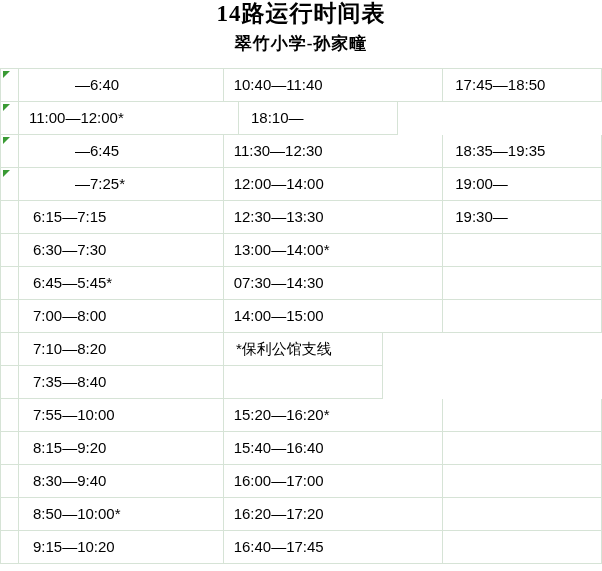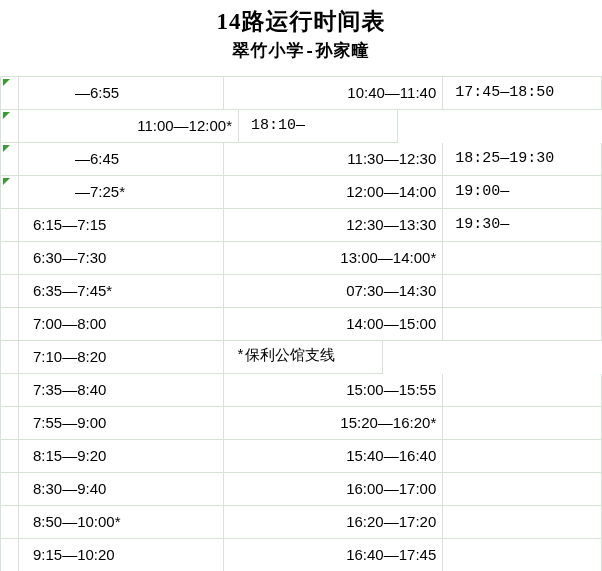--- a/index.html
+++ b/index.html
@@ -18,30 +18,30 @@
     width: 602px;
     height: 571px;
     box-sizing: border-box;
   }
   .title {
     text-align: center;
     font-size: 23px;
     font-weight: bold;
     font-family: "Liberation Serif", "DejaVu Serif", serif;
     letter-spacing: 1px;
-    padding-top: 8px;
+    padding-top: 0;
     height: 30px;
     line-height: 28px;
     color: #000;
   }
   .subtitle {
     text-align: center;
     font-size: 17px;
     font-weight: bold;
-    font-family: Liberation Mono, monospace;
+    font-family: Liberation Serif, serif;
     height: 28px;
     line-height: 28px;
     color: #000;
     letter-spacing: 1px;
   }
   .grid {
     position: relative;
     margin-top: 10px;
     border-top: 1px solid #d6e3d6;
     border-left: 1px solid #d6e3d6;
@@ -62,22 +62,22 @@
     line-height: 32px;
     padding: 0 6px;
     white-space: nowrap;
     overflow: hidden;
   }
   .c0 { width: 18px; padding: 0; position: relative; }
   .c1 { width: 205px; }
   .c2 { width: 220px; }
   .c3 { width: 159px; }
   .col-a { text-align: left; padding-left: 14px; }
-  .col-b { text-align: right; padding-left: 10px; }
-  .col-c { text-align: left; padding-left: 12px; font-family: Liberation Mono, monospace; }
+  .col-b { text-align: left; padding-left: 10px; }
+  .col-c { text-align: left; padding-left: 12px; }
   .indent { padding-left: 56px; }
   .flag {
     position: absolute;
     top: 2px;
     left: 2px;
     width: 0;
     height: 0;
     border-left: 7px solid #3a9b35;
     border-bottom: 7px solid transparent;
   }
@@ -88,38 +88,38 @@
 <div class="sheet">
 
   <div class="title">14路运行时间表</div>
   <div class="subtitle">翠竹小学-孙家疃</div>
 
   <div class="grid" id="grid">
       <div class="row">
         <div class="cell c0">
           <span class="flag"></span>
         </div>
-        <div class="cell c1 col-a indent">—6:55</div>
+        <div class="cell c1 col-a indent">—6:40</div>
         <div class="cell c2 col-b">10:40—11:40</div>
         <div class="cell c3 col-c">17:45—18:50</div>
       </div>
       <div class="row">
         <div class="cell c0">
           <span class="flag"></span>
         </div>
         <div class="cell c2 col-b">11:00—12:00*</div>
         <div class="cell c3 col-c">18:10—</div>
       </div>
       <div class="row">
         <div class="cell c0">
           <span class="flag"></span>
         </div>
         <div class="cell c1 col-a indent">—6:45</div>
         <div class="cell c2 col-b">11:30—12:30</div>
-        <div class="cell c3 col-c">18:25—19:30</div>
+        <div class="cell c3 col-c">18:35—19:35</div>
       </div>
       <div class="row">
         <div class="cell c0">
           <span class="flag"></span>
         </div>
         <div class="cell c1 col-a indent">—7:25*</div>
         <div class="cell c2 col-b">12:00—14:00</div>
         <div class="cell c3 col-c">19:00—</div>
       </div>
       <div class="row">
@@ -129,44 +129,43 @@
         <div class="cell c3 col-c">19:30—</div>
       </div>
       <div class="row">
         <div class="cell c0"></div>
         <div class="cell c1 col-a">6:30—7:30</div>
         <div class="cell c2 col-b">13:00—14:00*</div>
         <div class="cell c3 col-c"></div>
       </div>
       <div class="row">
         <div class="cell c0"></div>
-        <div class="cell c1 col-a">6:35—7:45*</div>
+        <div class="cell c1 col-a">6:45—5:45*</div>
         <div class="cell c2 col-b">07:30—14:30</div>
         <div class="cell c3 col-c"></div>
       </div>
       <div class="row">
         <div class="cell c0"></div>
         <div class="cell c1 col-a">7:00—8:00</div>
         <div class="cell c2 col-b">14:00—15:00</div>
         <div class="cell c3 col-c"></div>
       </div>
       <div class="row">
         <div class="cell c0"></div>
         <div class="cell c1 col-a">7:10—8:20</div>
         <div class="cell c3 col-c">*保利公馆支线</div>
       </div>
       <div class="row">
         <div class="cell c0"></div>
         <div class="cell c1 col-a">7:35—8:40</div>
-        <div class="cell c2 col-b">15:00—15:55</div>
         <div class="cell c3 col-c"></div>
       </div>
       <div class="row">
         <div class="cell c0"></div>
-        <div class="cell c1 col-a">7:55—9:00</div>
+        <div class="cell c1 col-a">7:55—10:00</div>
         <div class="cell c2 col-b">15:20—16:20*</div>
         <div class="cell c3 col-c"></div>
       </div>
       <div class="row">
         <div class="cell c0"></div>
         <div class="cell c1 col-a">8:15—9:20</div>
         <div class="cell c2 col-b">15:40—16:40</div>
         <div class="cell c3 col-c"></div>
       </div>
       <div class="row">

